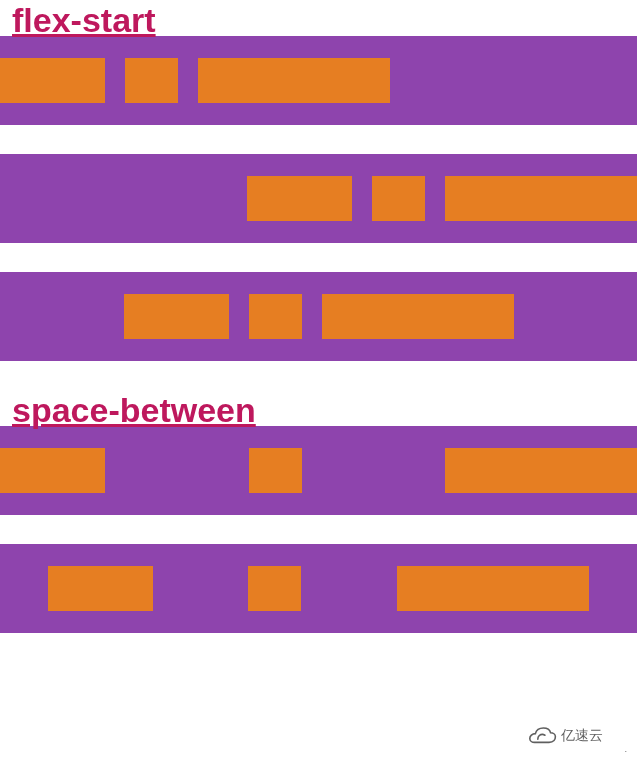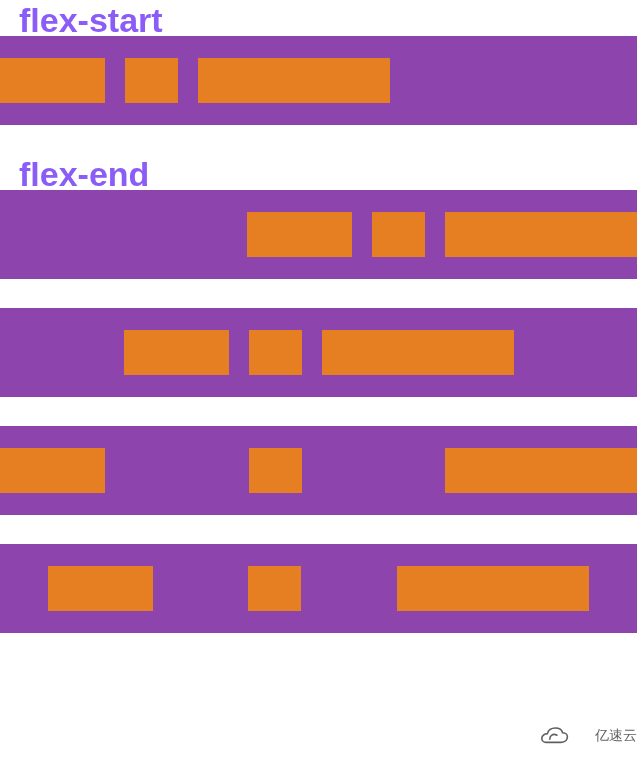--- a/index.html
+++ b/index.html
@@ -5,26 +5,27 @@
   * { margin: 0; padding: 0; box-sizing: border-box; }
   body {
     width: 637px;
     height: 763px;
     background: #ffffff;
     font-family: "Segoe UI", -apple-system, Arial, sans-serif;
     position: relative;
   }
   .section { margin-bottom: 29px; }
   .section-label {
-    color: #8b5cf6;
+    color: #be185d;
     font-size: 34px;
     font-weight: 600;
-    padding-left: 19px;
+    padding-left: 12px;
     line-height: 1.2;
     margin-bottom: -5px;
+    text-decoration: underline;
   }
   .demo-container {
     display: flex;
     background: #8e44ad;
     height: 89px;
     align-items: center;
   }
   .jc-flex-start   { justify-content: flex-start; }
   .jc-flex-end     { justify-content: flex-end; }
   .jc-center       { justify-content: center; }
@@ -44,28 +45,28 @@
   .item.size-c { width: 192px; }
   .watermark {
     position: absolute;
     right: 10px;
     bottom: 8px;
     color: #a0a0a0;
     font-size: 13px;
   }
   .logo-badge {
     position: absolute;
-    right: 0;
+    right: 12px;
     bottom: 8px;
     width: 100px;
     height: 38px;
     background: #ffffff;
     display: flex;
     align-items: center;
-    justify-content: space-between;
+    justify-content: flex-start;
     gap: 4px;
   }
   .logo-cloud {
     width: 32px;
     height: 20px;
     position: relative;
   }
   .logo-cloud svg { width: 100%; height: 100%; }
   .logo-text {
     color: #5f5f5f;
@@ -78,37 +79,37 @@
 <div class="section">
   <div class="section-label">flex-start</div>
   <div class="demo-container jc-flex-start">
     <div class="item size-a"></div>
     <div class="item size-b"></div>
     <div class="item size-c"></div>
   </div>
 </div>
 
 <div class="section">
-  <div class="section-label">flex-end</div>
   <div class="demo-container jc-flex-end">
     <div class="item size-a"></div>
     <div class="item size-b"></div>
     <div class="item size-c"></div>
   </div>
 </div>
 
 <div class="section">
   <div class="demo-container jc-center">
     <div class="item size-a"></div>
     <div class="item size-b"></div>
     <div class="item size-c"></div>
   </div>
 </div>
 
 <div class="section">
+  <div class="section-label">space-between</div>
   <div class="demo-container jc-space-between">
     <div class="item size-a"></div>
     <div class="item size-b"></div>
     <div class="item size-c"></div>
   </div>
 </div>
 
 <div class="section">
   <div class="demo-container jc-space-around">
     <div class="item size-a"></div>

